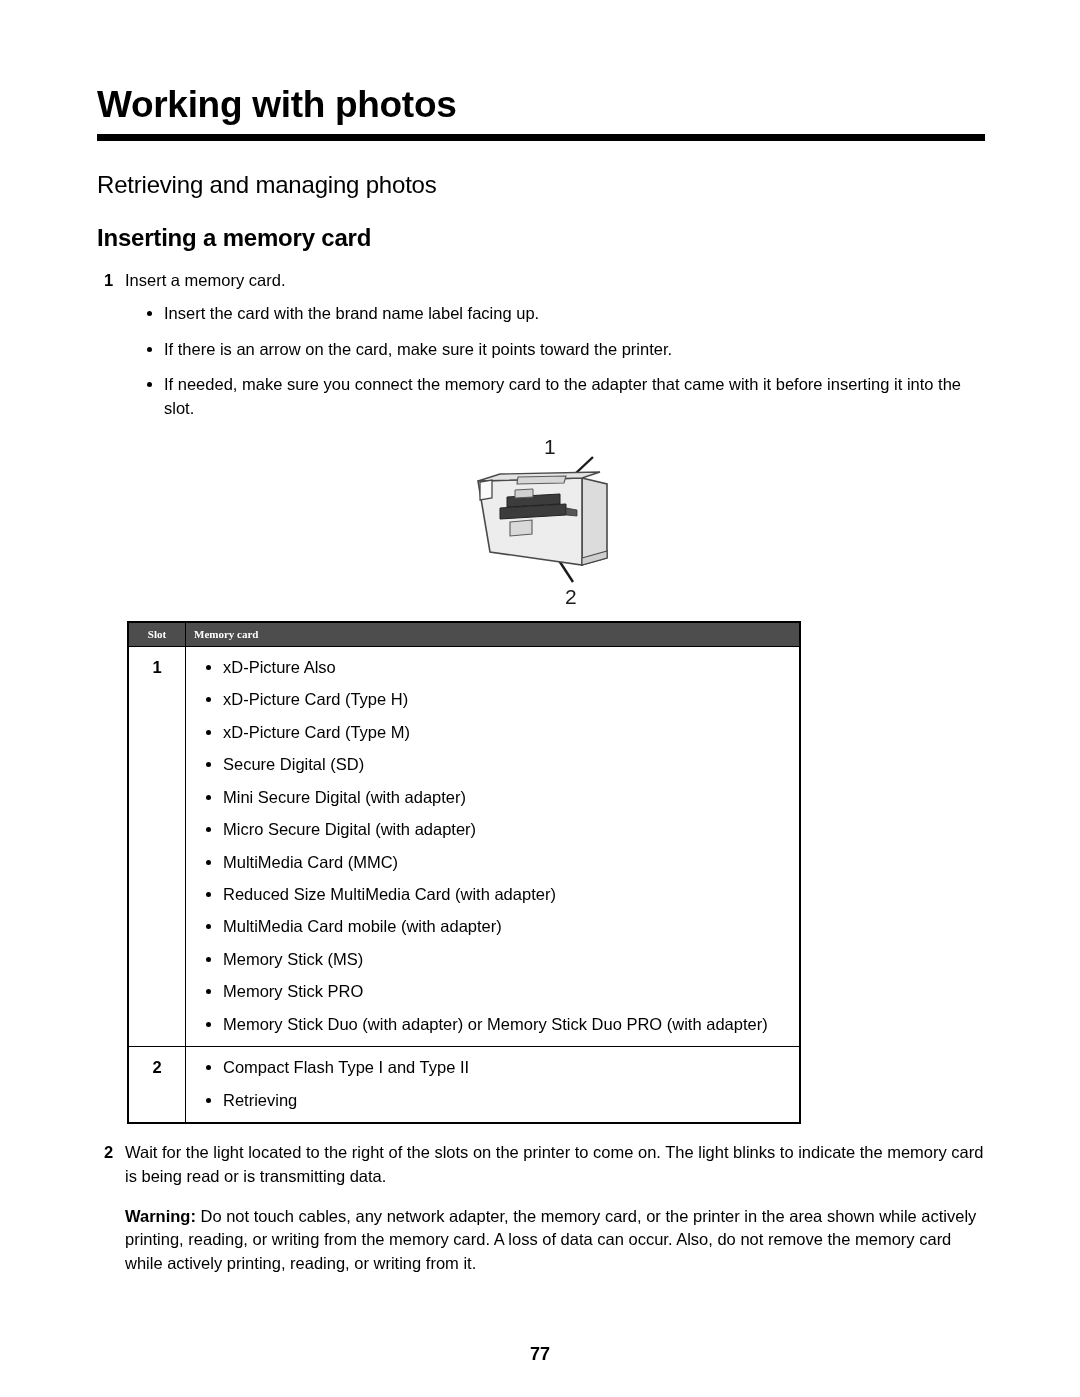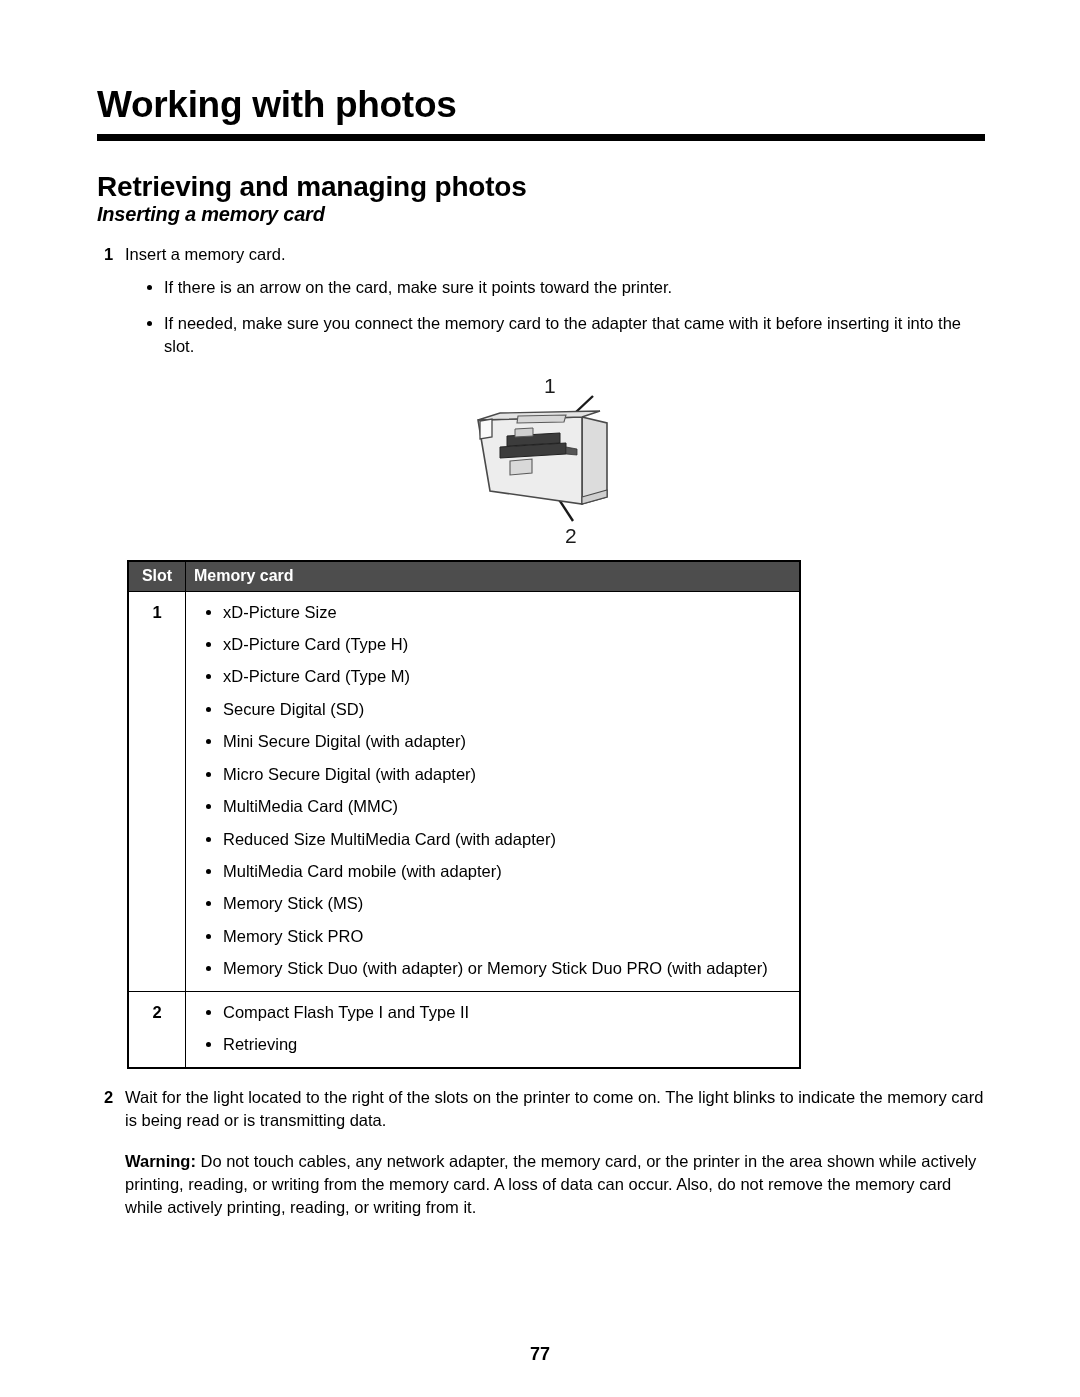--- a/index.html
+++ b/index.html
@@ -40,30 +40,29 @@
     margin: 0;
     padding: 0 0 9px 0;
   }
   .chapter-rule {
     width: 888px;
     height: 7px;
     background: #000000;
     margin: 0 0 0 0;
   }
   .section-title {
-    font-size: 28px;
-    font-weight: bold;
+    font-size: 24px;
+    font-weight: normal;
     margin: 30px 0 0 0;
     letter-spacing: -0.2px;
   }
   .subsection-title {
-    font-size: 20px;
-    font-weight: bold;
-    font-style: italic;
-    margin: 0 0 0 0;
+    font-size: 24px;
+    font-weight: bold;
+    margin: 25px 0 0 0;
     letter-spacing: -0.2px;
   }
 
   
   .step {
     position: relative;
     margin-top: 17px;
     padding-left: 28px;
     font-size: 16.5px;
     line-height: 1.42;
@@ -121,26 +120,27 @@
     border-collapse: collapse;
     margin-top: 9px;
     margin-left: 30px;
     width: 674px;
     border: 2px solid #000000;
     table-layout: fixed;
   }
   .card-table th {
     background: #4d4d4d;
     color: #ffffff;
-    font-size: 16px;
+    font-size: 11px;
     font-weight: bold;
     text-align: left;
     padding: 5px 20px 6px 8px;
     border: 1px solid #000000;
     vertical-align: middle;
+    font-family: Liberation Serif, serif;
   }
   .card-table th.col-slot { width: 48px; text-align: center; padding-left: 4px; padding-right: 4px;}
   .card-table td {
     border: 1px solid #000000;
     vertical-align: top;
     font-size: 16.5px;
     padding: 10px 8px 11px 8px;
   }
   .card-table td.slot-cell {
     text-align: center;
@@ -200,20 +200,21 @@
     <h1 class="chapter-title">Working with photos</h1>
     <div class="chapter-rule"></div>
 
     <h2 class="section-title">Retrieving and managing photos</h2>
     <h3 class="subsection-title">Inserting a memory card</h3>
 
     <div class="step">
       <span class="step-num">1</span>
       <span class="step-text">Insert a memory card.</span>
       <ul class="bullets">
+        <li>Insert the card with the brand name label facing up.</li>
         <li>If there is an arrow on the card, make sure it points toward the printer.</li>
         <li>If needed, make sure you connect the memory card to the adapter that came with it before inserting it into the slot.</li>
       </ul>
     </div>
 
     <div class="figure">
       <svg width="210" height="175" viewBox="0 0 210 175">
 
         <line x1="133" y1="23" x2="83" y2="70" stroke="#1a1a1a" stroke-width="2.4"></line>
 
@@ -250,21 +251,21 @@
         <tr>
           <th class="col-slot">Slot</th>
           <th>Memory card</th>
         </tr>
       </thead>
       <tbody>
         <tr>
           <td class="slot-cell">1</td>
           <td>
             <ul class="cell-list">
-              <li>xD-Picture Size</li>
+              <li>xD-Picture Also</li>
               <li>xD-Picture Card (Type H)</li>
               <li>xD-Picture Card (Type M)</li>
               <li>Secure Digital (SD)</li>
               <li>Mini Secure Digital (with adapter)</li>
               <li>Micro Secure Digital (with adapter)</li>
               <li>MultiMedia Card (MMC)</li>
               <li>Reduced Size MultiMedia Card (with adapter)</li>
               <li>MultiMedia Card mobile (with adapter)</li>
               <li>Memory Stick (MS)</li>
               <li>Memory Stick PRO</li>

